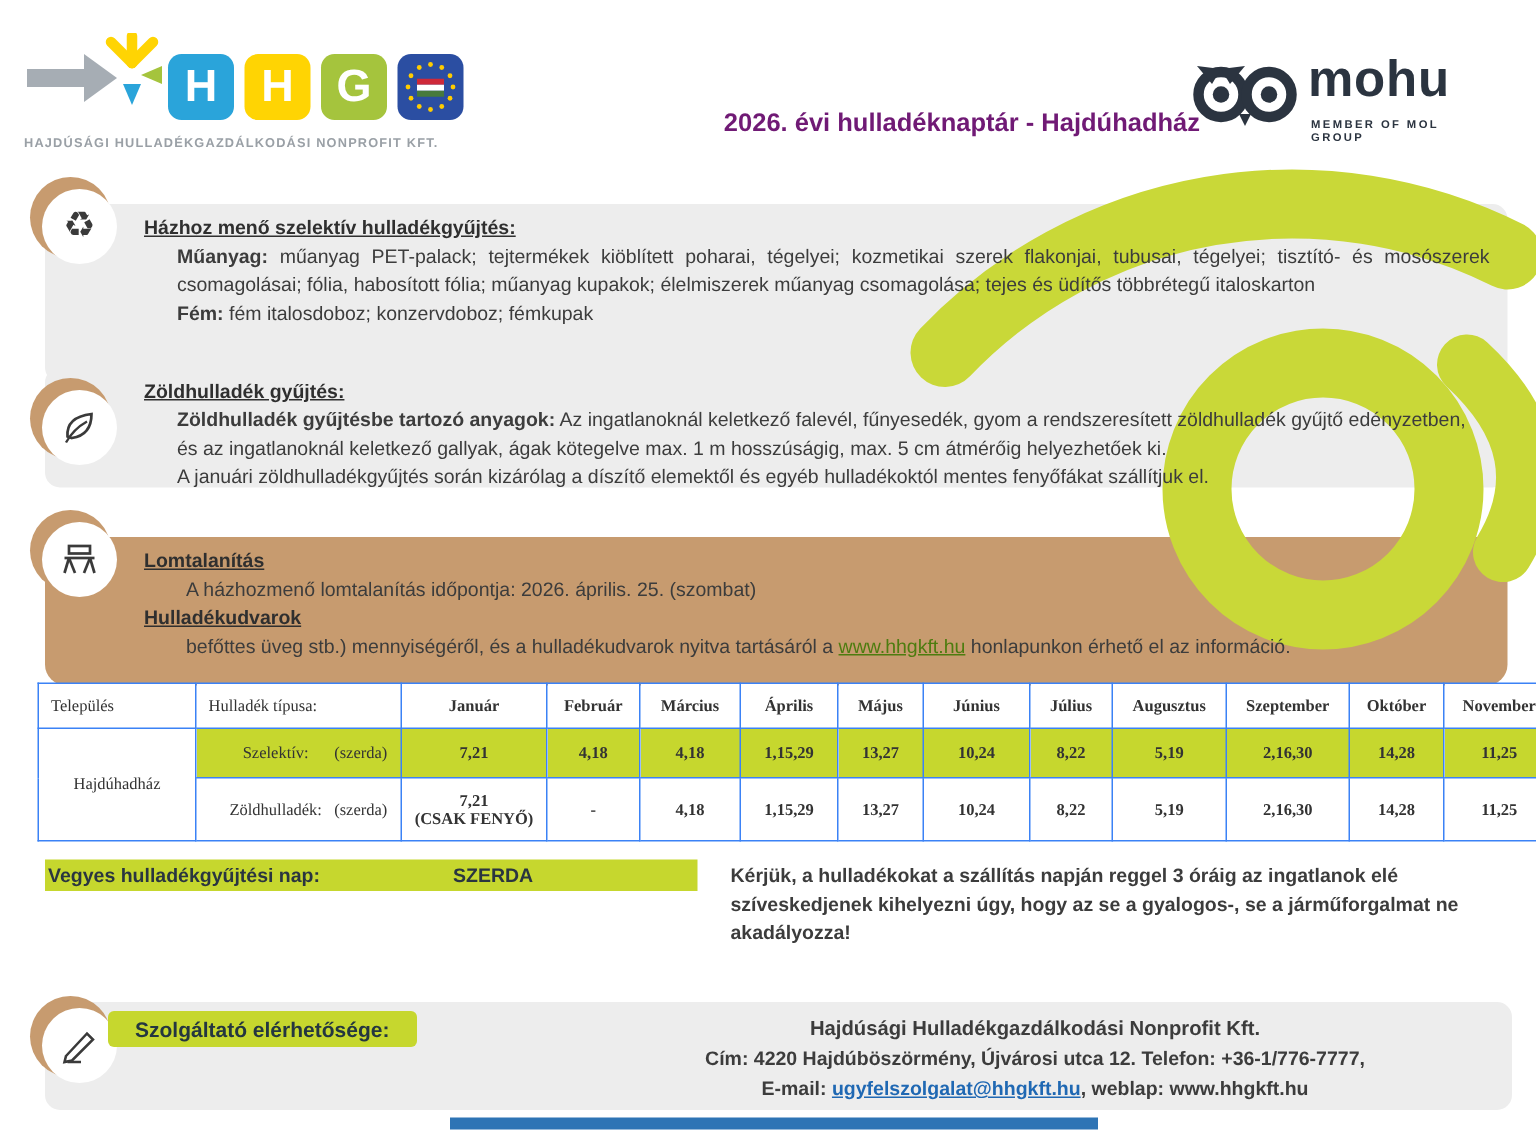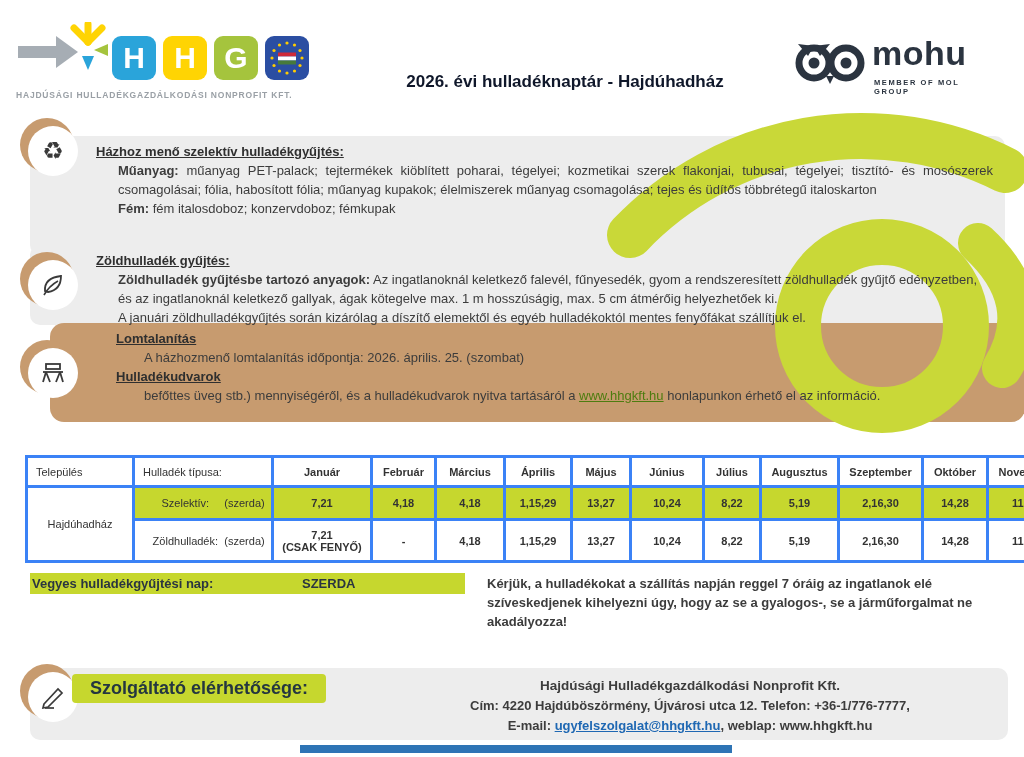--- a/index.html
+++ b/index.html
@@ -10,56 +10,56 @@
   .hhg-logo{position:absolute;left:16px;top:22px;width:330px;height:86px;}
   .hhg-squares{position:absolute;left:96px;top:14px;display:flex;gap:7px;}
   .sq{width:44px;height:44px;border-radius:9px;display:flex;align-items:center;justify-content:center;
       color:#fff;font-weight:bold;font-size:30px;font-family:"Liberation Sans",sans-serif;}
   .sq.h1{background:#2aa4da;}
   .sq.h2{background:#ffd403;}
   .sq.g{background:#a5c43d;}
   .sq.eu{background:#2b4ea2;position:relative;}
   .hhg-caption{position:absolute;left:0;top:68px;width:330px;font-size:8.5px;font-weight:bold;
                color:#9aa0a6;letter-spacing:0.8px;white-space:nowrap;}
-  .page-title{position:absolute;left:330px;top:72px;width:470px;text-align:center;
-              font-size:17px;font-weight:bold;color:#0f172a;}
+  .page-title{position:absolute;left:330px;top:72px;width:470px;text-align:right;
+              font-size:17px;font-weight:bold;color:#701a75;}
   .mohu{position:absolute;right:30px;top:32px;width:200px;height:66px;}
   .mohu-word{position:absolute;left:78px;top:2px;font-size:34px;font-weight:bold;color:#2b3440;letter-spacing:0.5px;}
   .mohu-tag{position:absolute;left:80px;top:46px;font-size:7.5px;font-weight:bold;color:#2b3440;letter-spacing:1.6px;}
 
   
   .deco{position:absolute;left:0;top:0;pointer-events:none;}
 
   
   .sec{position:absolute;left:30px;width:975px;border-radius:10px;}
   .sec-gray{background:#ededed;}
   .sec-tan{background:#c79b6f;border-radius:14px;}
   .sec1{top:122px;height:119px;margin-top:14px;}
   .sec2{top:245px;height:80px;}
-  .sec3{top:323px;height:99px;margin-left:20px;}
+  .sec3{top:358px;height:99px;}
   .sec-content{position:relative;z-index:5;padding:6px 12px 0 66px;font-size:13px;line-height:19px;}
   .sec-title{font-weight:bold;text-decoration:underline;color:#2f2f2f;}
   .sec p{margin:0 0 0 22px;}
   .sec p.just{text-align:justify;}
   .sec3 .body{margin:0 0 0 28px;}
   .inline-link{text-decoration:underline;color:#4d7c0f;}
 
   
   .badge{position:absolute;left:20px;width:62px;height:62px;z-index:6;}
   .badge .arc{position:absolute;left:0;top:0;width:54px;height:54px;border-radius:50%;background:#c79b6f;}
   .badge .disc{position:absolute;left:8px;top:8px;width:50px;height:50px;border-radius:50%;background:#fff;
                display:flex;align-items:center;justify-content:center;}
   .b1{top:118px;} .b2{top:252px;} .b3{top:340px;} .b4{top:664px;}
   .glyph{font-size:24px;color:#3a3a3a;line-height:1;}
 
   
   .cal-table{position:absolute;left:25px;top:455px;width:978px;border-collapse:collapse;table-layout:fixed;
              font-size:11px;color:#333;}
-  .cal-table th,.cal-table td{border:3px solid #3b82f6;padding:2px 3px;text-align:center;vertical-align:middle;
-             overflow:hidden;}
+  .cal-table th,.cal-table td{border:1px solid #3b82f6;padding:2px 3px;text-align:center;vertical-align:middle;
+             overflow:hidden;font-family:Liberation Serif, serif;}
   .cal-table thead tr{height:30px;}
   .cal-table tbody tr.r0{height:33px;}
   .cal-table tbody tr.r1{height:42px;}
   .cal-table th{font-weight:bold;background:#fff;}
   .cal-table th.left{text-align:left;padding-left:8px;font-weight:normal;}
   .hl{background:#c6d72e;}
   .type-cell{text-align:left;padding-left:8px !important;}
   .type-cell .t{display:inline-block;min-width:78px;}
   .val{font-weight:bold;white-space:pre-line;}
   .settlement{background:#fff;}
@@ -67,21 +67,21 @@
   
   .mixed-bar{position:absolute;left:30px;top:573px;width:435px;height:21px;background:#c6d72e;
              font-size:13px;font-weight:bold;color:#2a3540;}
   .mixed-bar .lbl{position:absolute;left:2px;top:3px;}
   .mixed-bar .val{position:absolute;left:272px;top:3px;}
   .notice{position:absolute;left:487px;top:574px;width:522px;font-size:13px;font-weight:bold;
           line-height:19px;color:#3c3c3c;}
 
   
   .contact-box{position:absolute;left:30px;top:668px;width:978px;height:72px;background:#ededed;border-radius:10px;}
-  .contact-badge{position:absolute;left:72px;top:674px;background:#c6d72e;color:#243640;font-size:18px;
+  .contact-badge{position:absolute;left:72px;top:674px;background:#c6d72e;color:#243640;font-size:14px;
                  font-weight:bold;padding:4px 18px;border-radius:4px;z-index:6;}
   .contact-text{position:absolute;left:400px;top:676px;width:580px;text-align:center;font-weight:bold;
                 font-size:13px;line-height:20px;color:#3c3c3c;z-index:6;}
   .contact-text .l1{font-size:13.5px;}
   .email-link{color:#1f68b3;text-decoration:underline;}
 
   .blue-bar{position:absolute;left:300px;top:745px;width:432px;height:8px;background:#2e74b5;}
 </style>
 </head>
 <body>
@@ -270,21 +270,21 @@
           <td class="val">14,28</td>
           <td class="val">11,25</td>
         </tr>
       </tbody>
   </table>
 
   <div class="mixed-bar">
     <span class="lbl">Vegyes hulladékgyűjtési nap:</span>
     <span class="val">SZERDA</span>
   </div>
-  <div class="notice">Kérjük, a hulladékokat a szállítás napján reggel 7 óráig az ingatlanok elé szíveskedjenek kihelyezni úgy, hogy az se a gyalogos-, se a járműforgalmat ne akadályozza!</div>
+  <div class="notice">Kérjük, a hulladékokat a szállítás napján reggel 3 óráig az ingatlanok elé szíveskedjenek kihelyezni úgy, hogy az se a gyalogos-, se a járműforgalmat ne akadályozza!</div>
 
   <div class="contact-box"></div>
   <div class="badge b4">
     <div class="arc"></div>
     <div class="disc">
       <svg width="26" height="26" viewBox="0 0 26 26">
         <g stroke="#3a3a3a" stroke-width="1.7" fill="none">
           <path d="M4 20 L18 5 L22 9 L8 23 L3 24 Z"></path>
           <line x1="5" y1="24" x2="14" y2="24"></line>
         </g>

